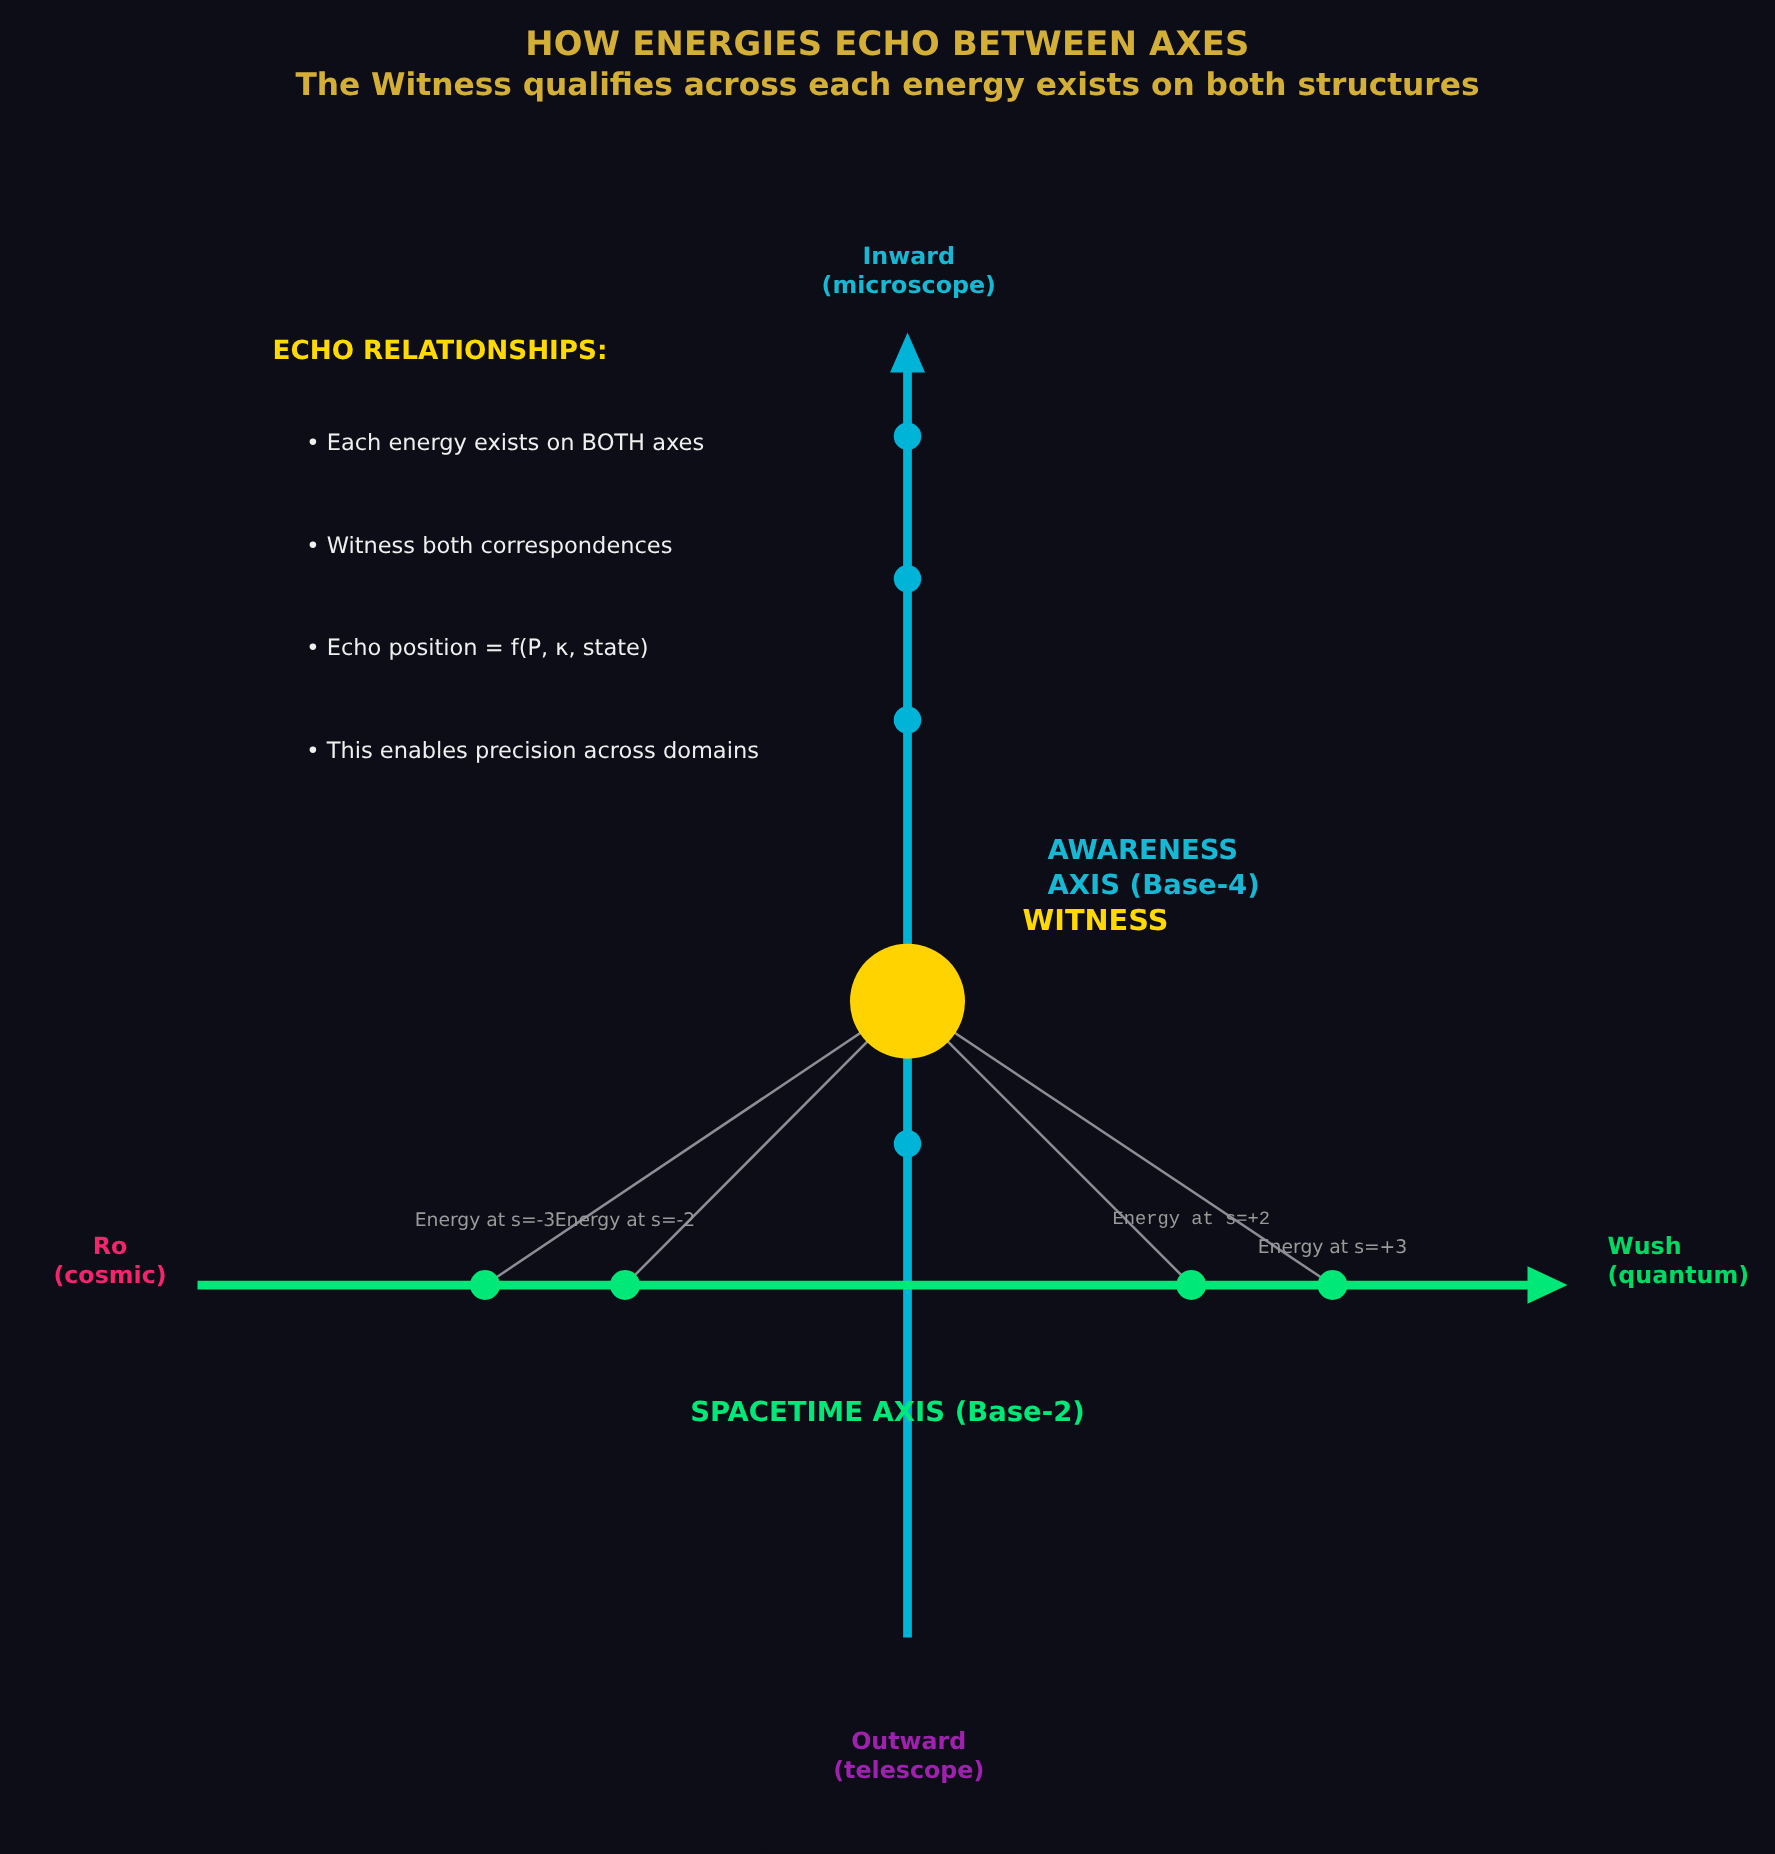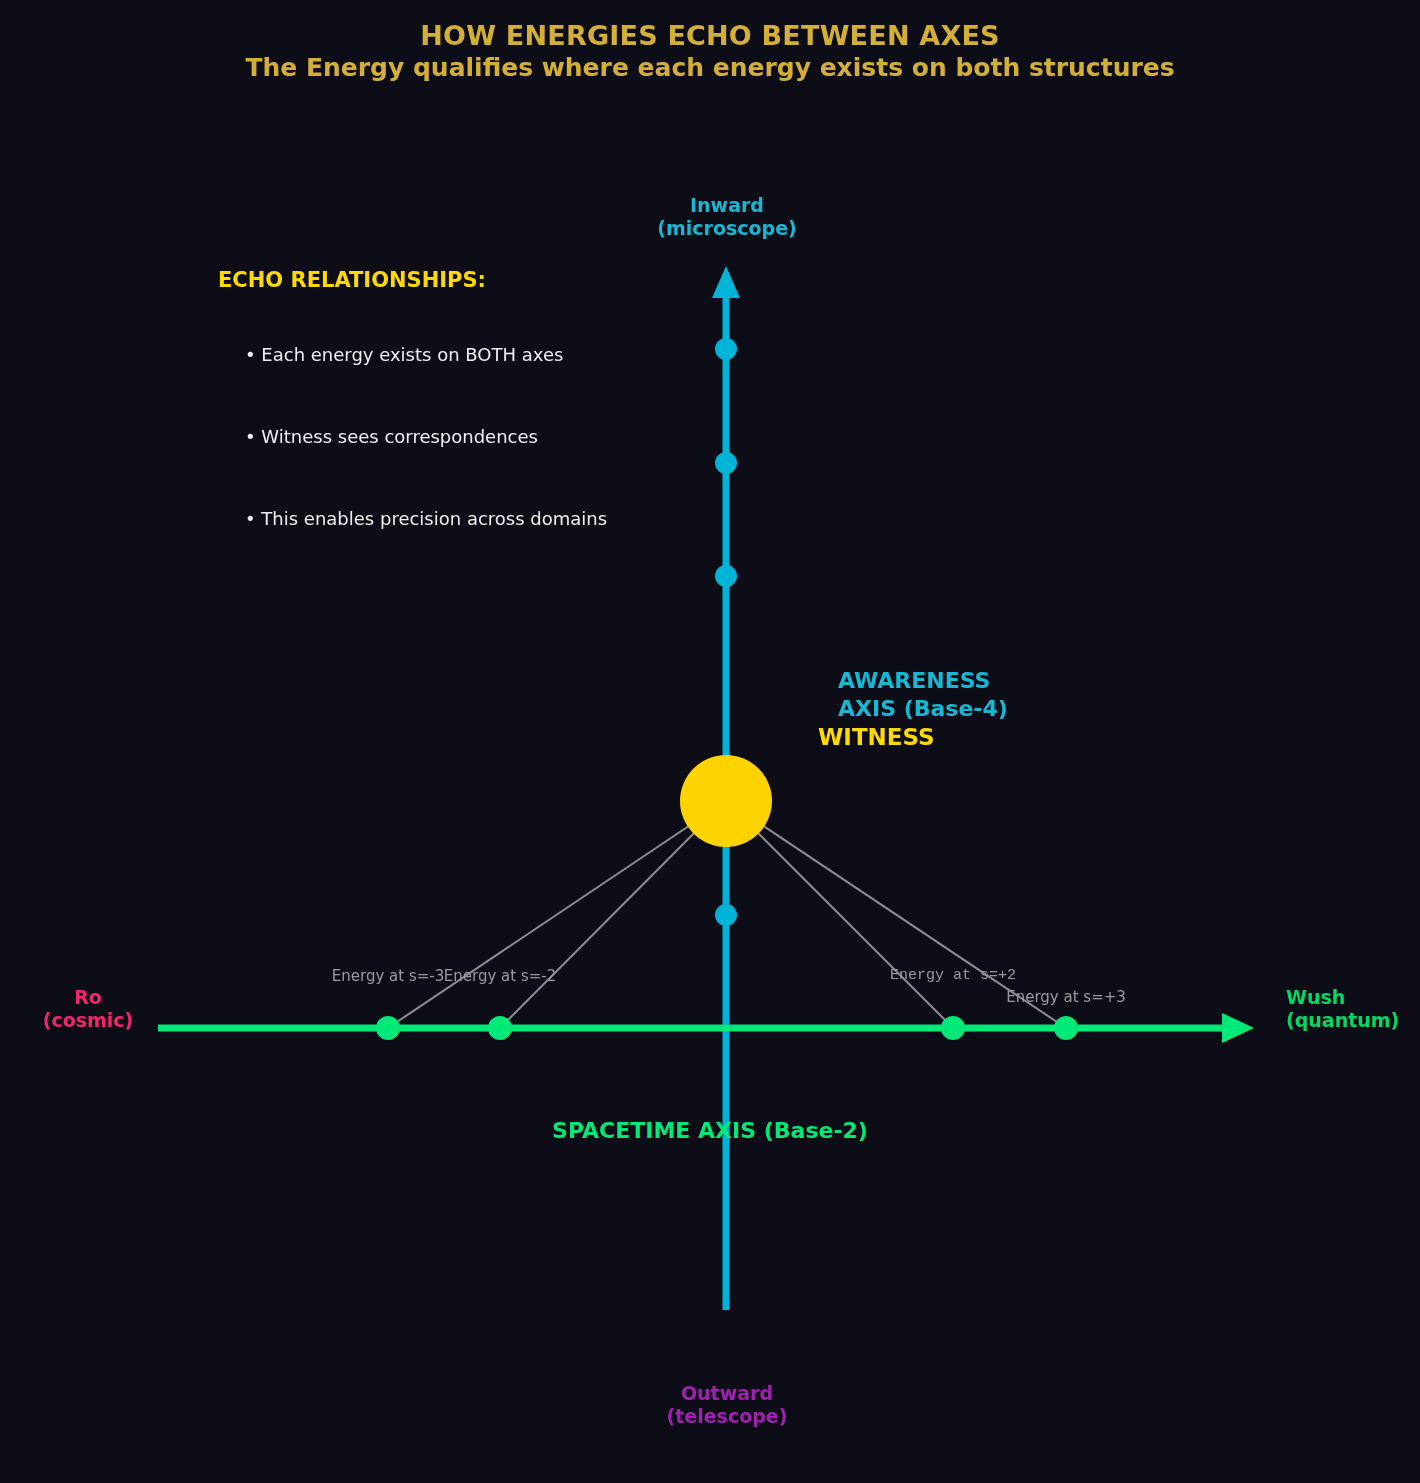--- a/index.html
+++ b/index.html
@@ -159,27 +159,28 @@
         <circle cx="500" cy="1016" r="12" fill="#00e878"></circle>
         <circle cx="953" cy="1016" r="12" fill="#00e878"></circle>
         <circle cx="1066" cy="1016" r="12" fill="#00e878"></circle>
       </g>
 
     <circle id="witness-node" cx="726" cy="789" r="46" fill="#ffd300"></circle>
   </svg>
 
   <div id="title-block">
     <span class="title-main">HOW ENERGIES ECHO BETWEEN AXES</span>
-    <span class="title-sub">The Energy qualifies where each energy exists on both structures</span>
+    <span class="title-sub">The Witness qualifies across each energy exists on both structures</span>
   </div>
 
   <div id="echo-panel">
     <span class="echo-heading">ECHO RELATIONSHIPS:</span>
     <span class="echo-item">• Each energy exists on BOTH axes</span>
-    <span class="echo-item">• Witness sees correspondences</span>
+    <span class="echo-item">• Witness both correspondences</span>
+    <span class="echo-item">• Echo position = f(P, κ, state)</span>
     <span class="echo-item">• This enables precision across domains</span>
   </div>
 
   <div class="abs axis-end-label" id="label-inward">Inward<br>(microscope)</div>
 
   <div class="abs axis-end-label" id="label-outward">Outward<br>(telescope)</div>
 
   <div class="abs axis-end-label" id="label-ro">Ro<br>(cosmic)</div>
 
   <div class="abs axis-end-label" id="label-wush">Wush<br>(quantum)</div>

